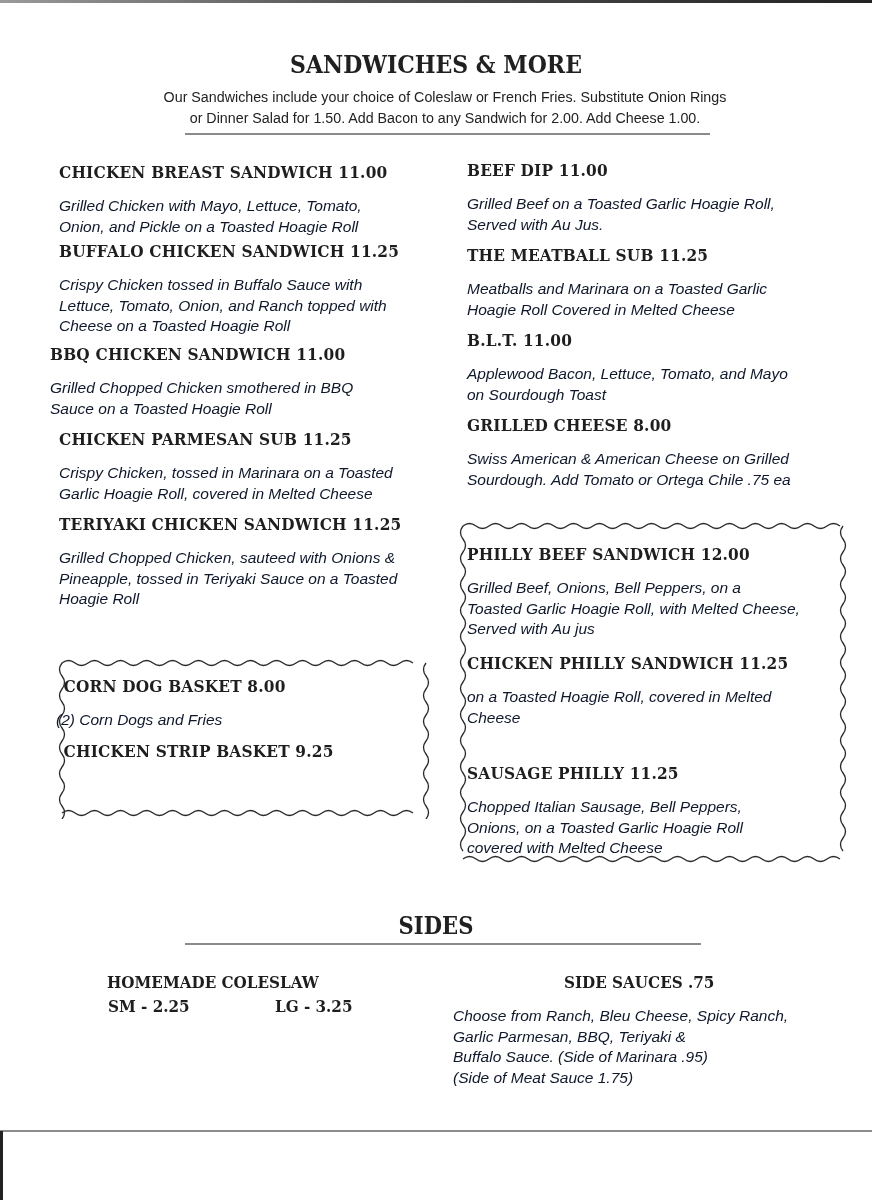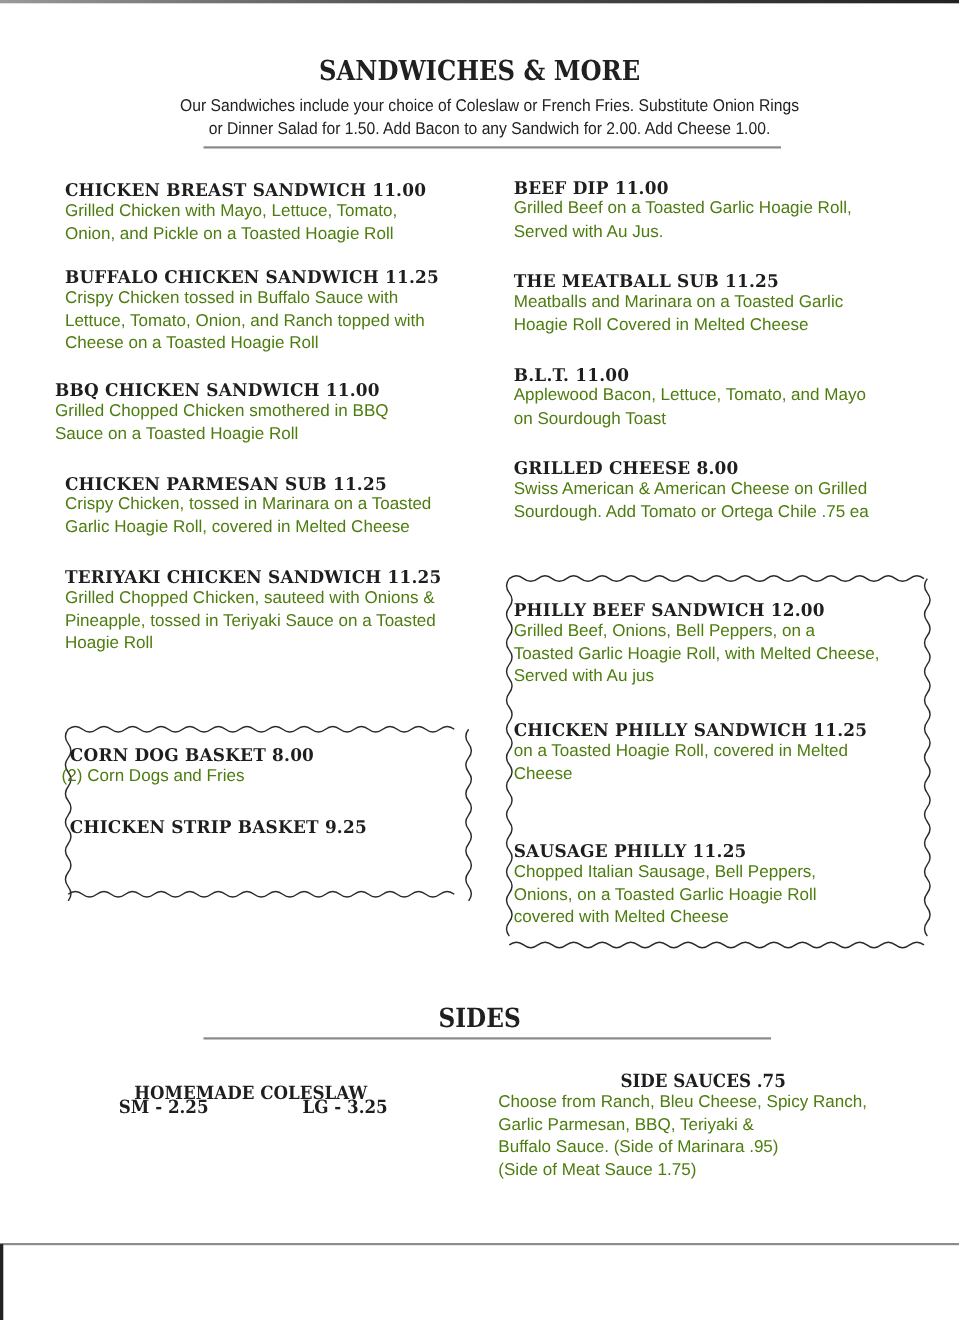--- a/index.html
+++ b/index.html
@@ -24,21 +24,21 @@
     transform: scaleX(0.92); transform-origin: 445px 0;
   }
   .rule { position: absolute; height: 2px; background: #8a8a8a; }
 
   .item { position: absolute; }
   .item .name {
     font-family: "DejaVu Serif", serif; font-weight: bold; font-size: 16px;
     letter-spacing: 0.2px; color: #1e1e1e; white-space: nowrap;
     transform: scaleX(0.96); transform-origin: left center;
   }
-  .item .desc { font-size: 15.5px; line-height: 20.5px; color: #4d7c0f; margin-top: 0; }
+  .item .desc { font-size: 15.5px; line-height: 20.5px; color: #0f172a; margin-top: 14px; font-style: italic; }
 
   .wavy-box { position: absolute; }
   .wavy-box svg { position: absolute; left: 0; top: 0; }
   .center { text-align: left; }
   .center .name { transform-origin: center; }
 
   .sides-col { position: absolute; }
   .sides-col .name {
     font-family: "DejaVu Serif", serif; font-weight: bold; font-size: 16.5px; color: #1e1e1e;
     white-space: nowrap; transform: scaleX(0.92); transform-origin: left center;
@@ -173,21 +173,21 @@
       <div>Chopped Italian Sausage, Bell Peppers,</div>
       <div>Onions, on a Toasted Garlic Hoagie Roll</div>
       <div>covered with Melted Cheese</div>
     </div>
   </div>
 </div>
 
 <div class="section-title" style="top:911px;font-size:24px;">SIDES</div>
 <div class="rule" style="left:185px;top:943px;width:516px;"></div>
 
-<div class="sides-col" style="left:122px;top:973px;margin-top:11px;">
+<div class="sides-col" style="left:107px;top:973px;">
   <div class="name">HOMEMADE COLESLAW</div>
 </div>
 <div class="sizes" style="left:108px;top:997px;">SM - 2.25</div>
 <div class="sizes" style="left:275px;top:997px;">LG - 3.25</div>
 
 <div class="sides-col" style="left:453px;top:973px;width:390px;">
   <div class="name" style="margin-left:111px;">SIDE SAUCES  .75</div>
   <div class="item" style="position:static;">
     <div class="desc">
       <div>Choose from Ranch, Bleu Cheese, Spicy Ranch,</div>

